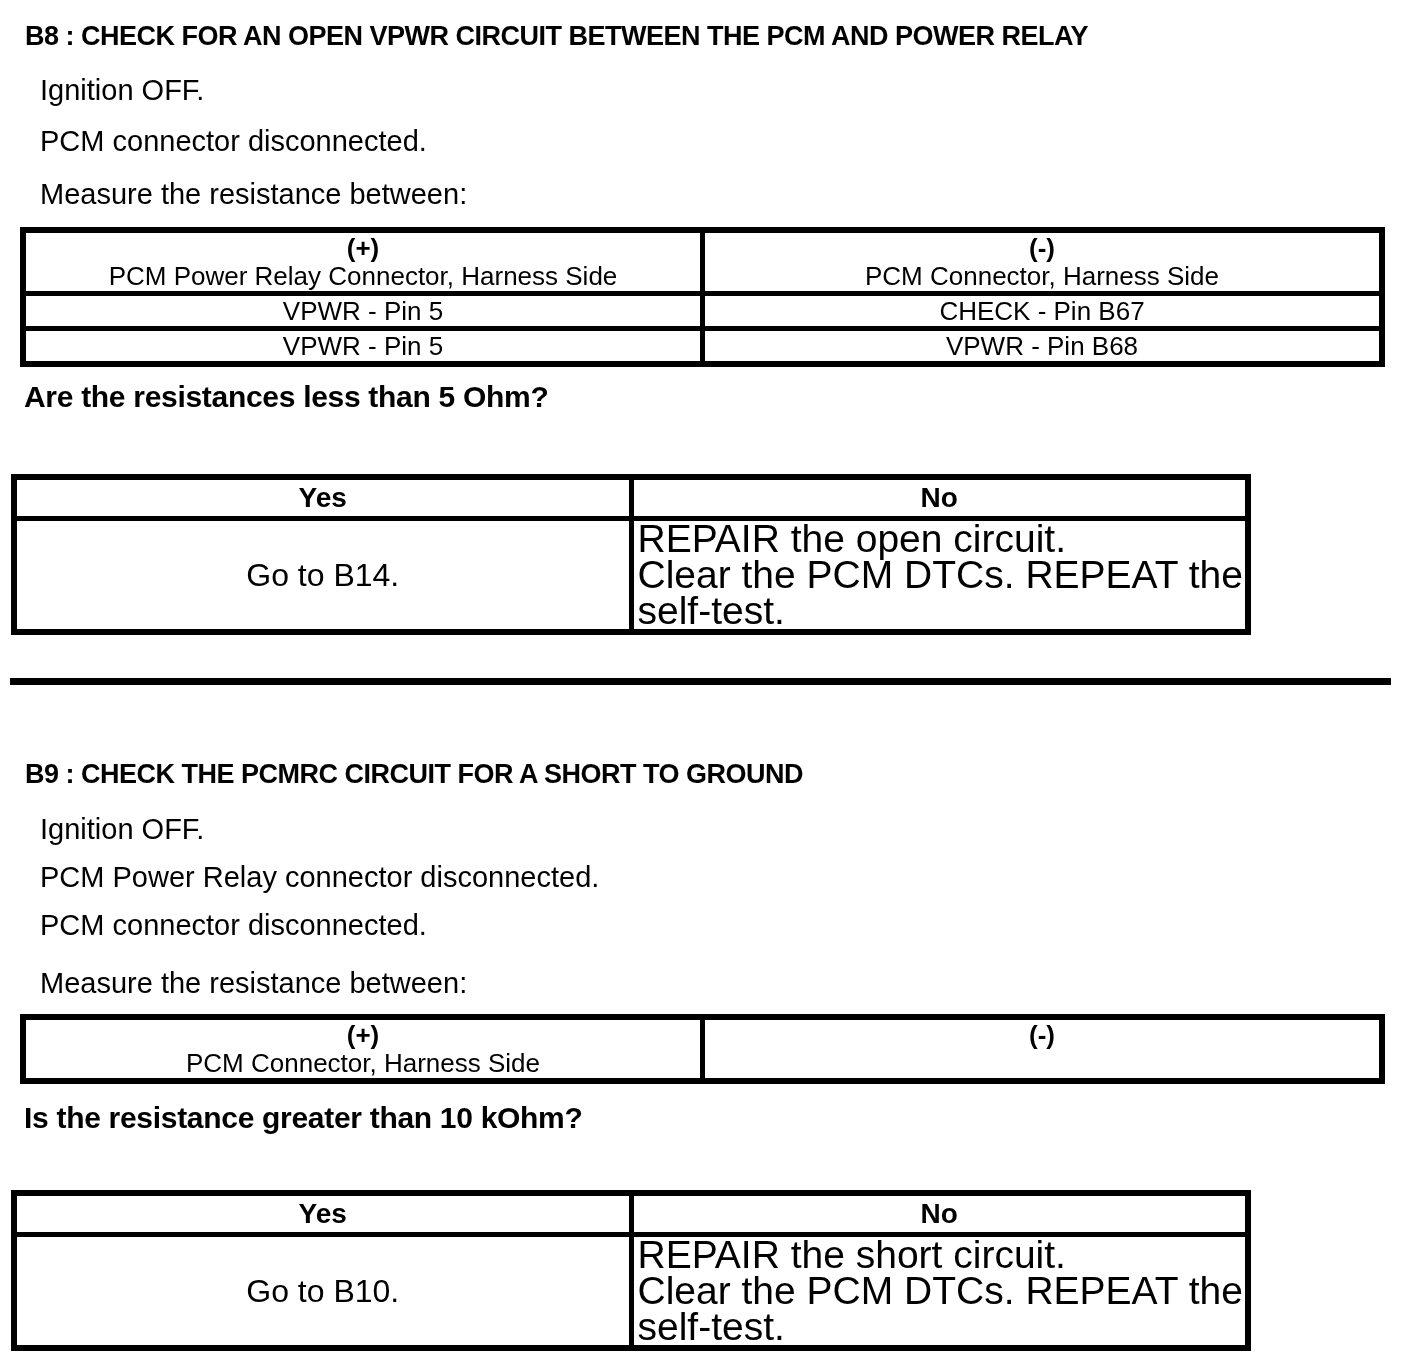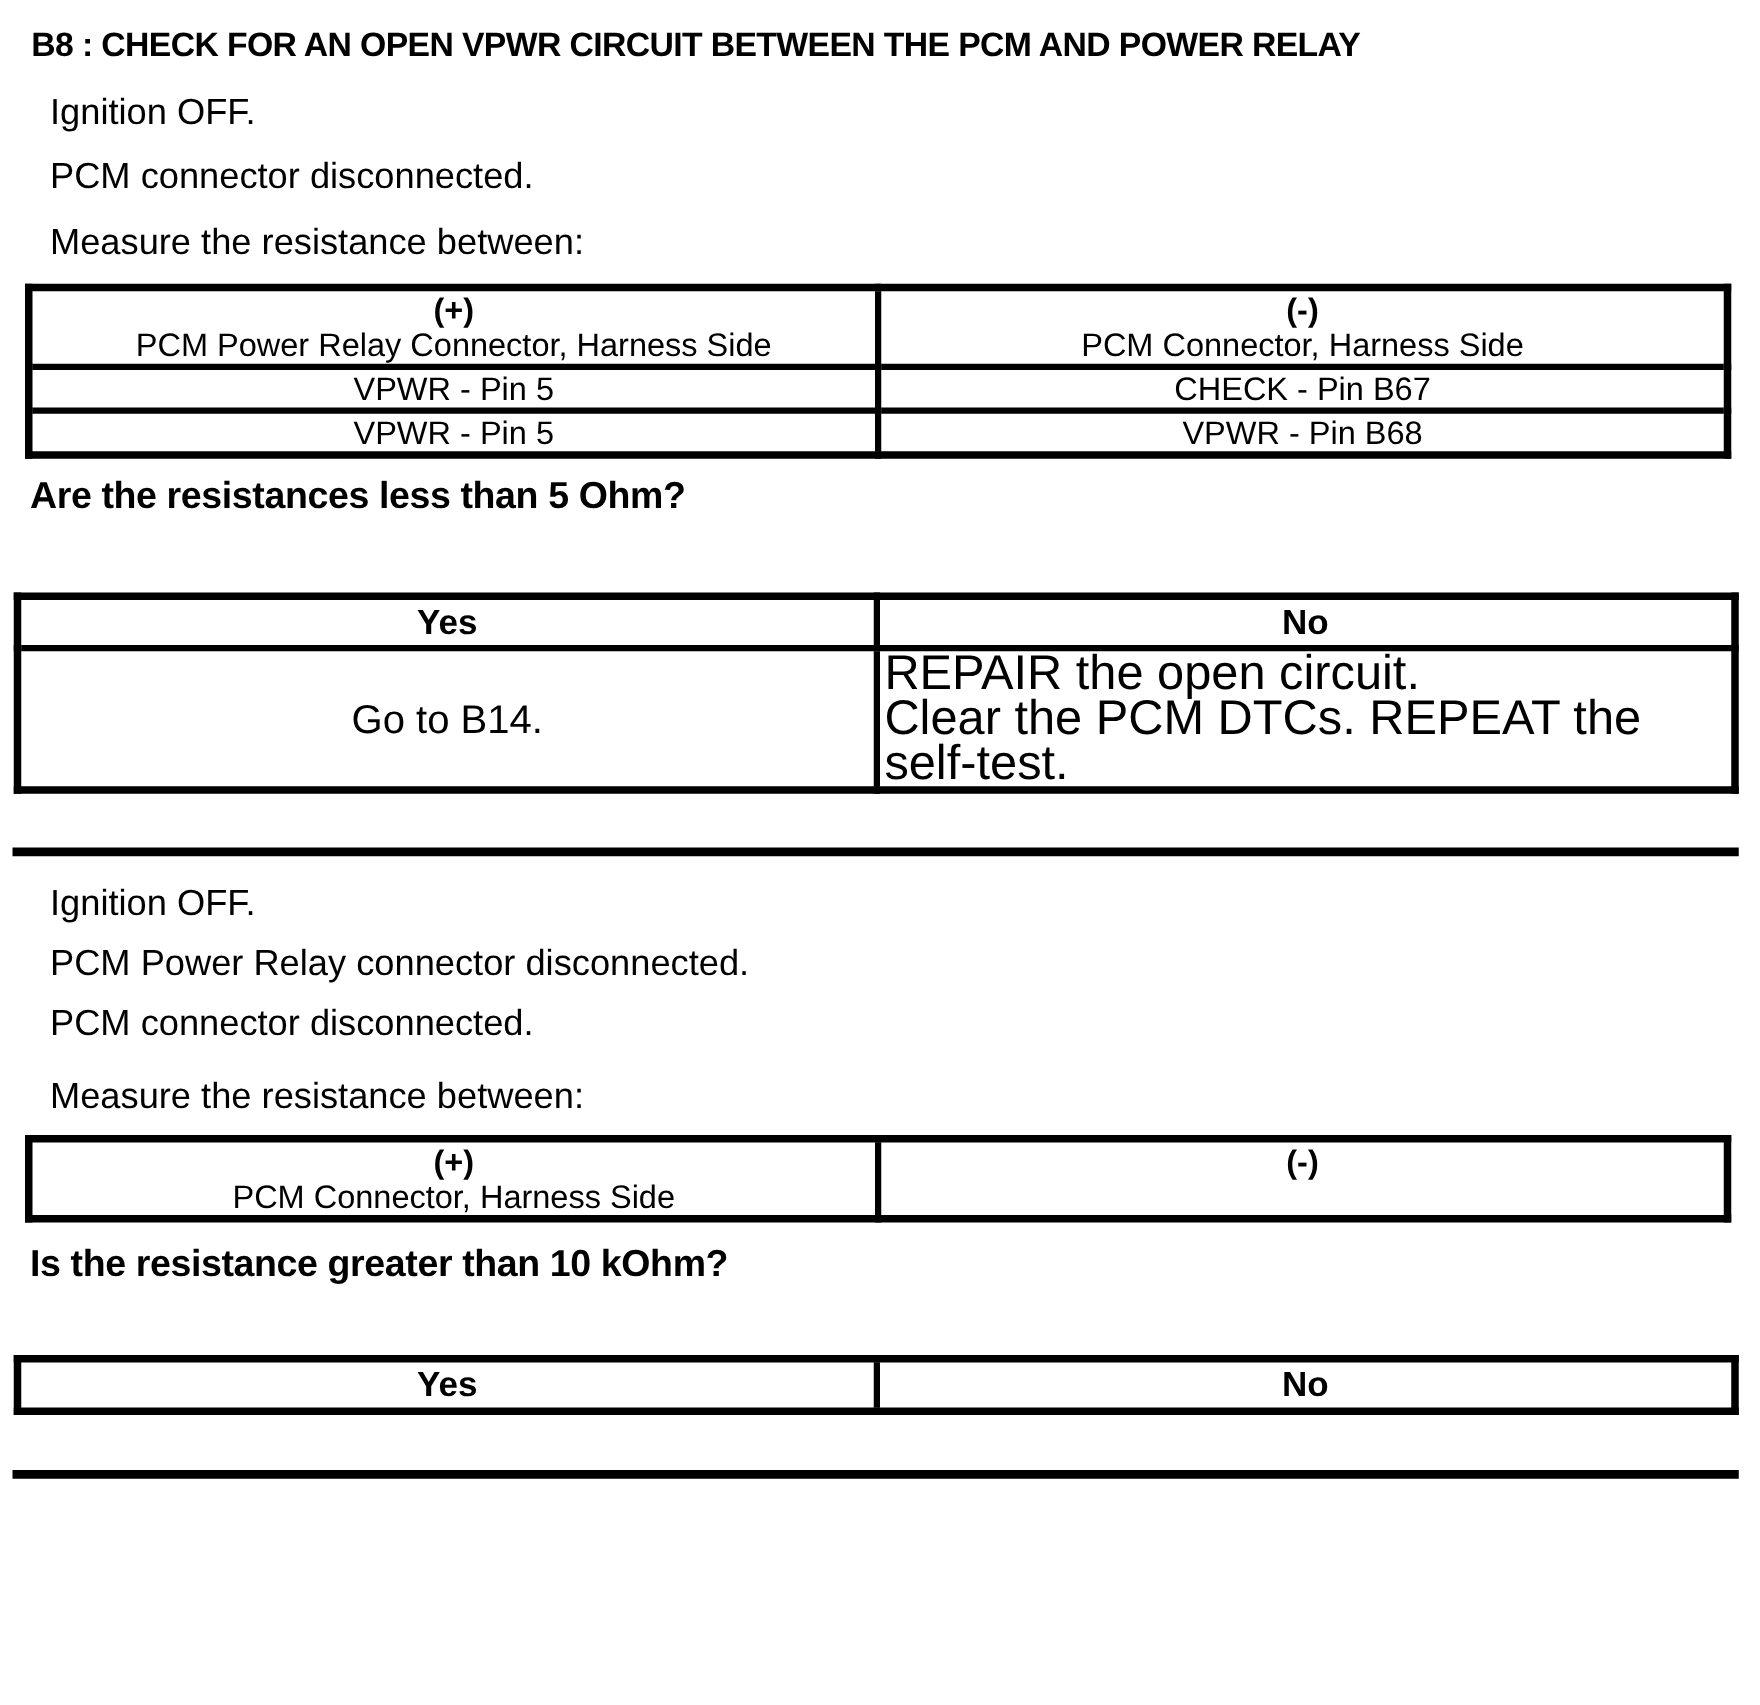--- a/index.html
+++ b/index.html
@@ -53,21 +53,21 @@
     padding: 1px 6px;
     overflow: hidden;
   }
   table.mtable tr.hdr-row td { vertical-align: top; }
   .polarity { font-weight: bold; }
 
   
   table.dtable {
     border-collapse: collapse;
     table-layout: fixed;
-    width: 1380px;
+    width: 1240px;
     margin-left: 11px;
     border: 6px solid #000;
   }
   table.dtable td {
     border: 5px solid #000;
     width: 50%;
     overflow: hidden;
   }
   table.dtable td.dhdr {
     font-size: 28px;
@@ -167,20 +167,21 @@
         <div>Clear the PCM DTCs. REPEAT the self-test.</div>
       </td>
     </tr>
   </tbody>
     </table>
 
   <div class="section-divider s0-divider"></div>
 </section>
 
 <section>
+  <h2 class="section-heading s1-heading">B9 : CHECK THE PCMRC CIRCUIT FOR A SHORT TO GROUND</h2>
 
   <p class="step-line s1-step1">Ignition OFF.</p>
   <p class="step-line s1-step2">PCM Power Relay connector disconnected.</p>
   <p class="step-line s1-step3">PCM connector disconnected.</p>
   <p class="step-line s1-measure">Measure the resistance between:</p>
 
   <table class="mtable s1-mtable">
     <tbody>
         <tr class="hdr-row">
       <td>
@@ -196,17 +197,24 @@
     </table>
 
   <p class="question-line s1-question">Is the resistance greater than 10 kOhm?</p>
 
   <table class="dtable s1-dtable">
     <tbody>
         <tr>
       <td class="dhdr">Yes</td>
       <td class="dhdr">No</td>
     </tr>
+    <tr>
+      <td class="yes-cell">Go to B10.</td>
+      <td class="no-cell">
+        <div>REPAIR the short circuit.</div>
+        <div>Clear the PCM DTCs. REPEAT the self-test.</div>
+      </td>
+    </tr>
   </tbody>
     </table>
 
   <div class="section-divider s1-divider"></div>
 </section>
 
 </body></html>

